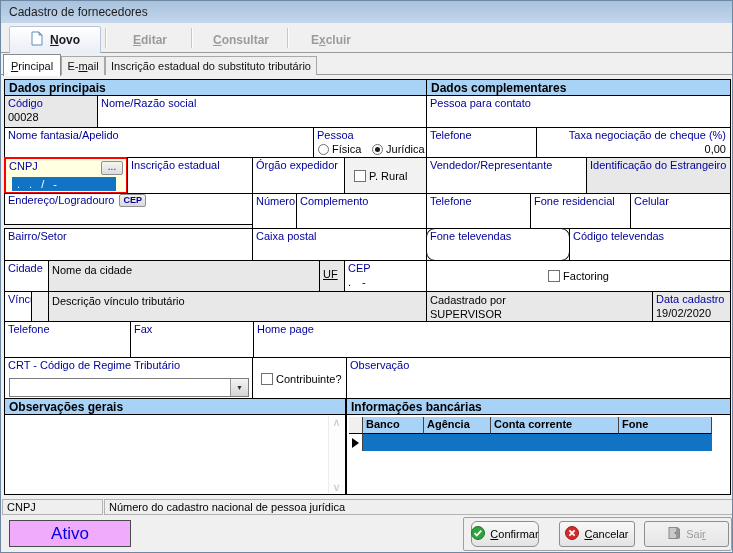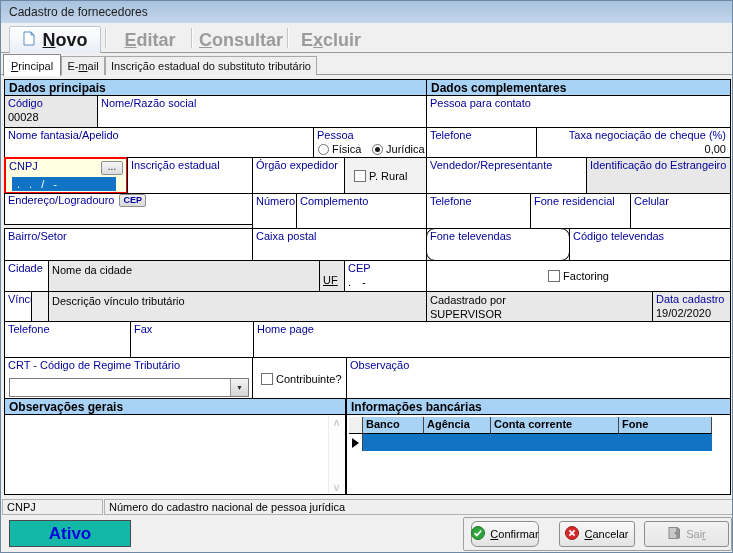--- a/index.html
+++ b/index.html
@@ -7,21 +7,21 @@
   #window{position:relative; width:733px; height:553px; background:var(--window_gray);
           border:1px solid #6e87a3; box-sizing:border-box; overflow:hidden;}
   
   #titlebar{position:absolute;left:0;top:0;width:733px;height:22px;
     background:linear-gradient(var(--titlebar_top),var(--titlebar_bottom));
     color:#1c1c1c;font-size:12px;line-height:22px;padding-left:8px;box-sizing:border-box;}
   
   #toolbar{position:absolute;left:0;top:22px;width:733px;height:30px;background:var(--window_gray);
     border-bottom:1px solid #9a9a9a;box-sizing:border-box;}
   .tbtn{position:absolute;top:3px;height:28px;display:flex;align-items:center;justify-content:center;
-    gap:6px;font-weight:bold;font-size:18px;color:#1a1a1a;}
+    gap:6px;font-weight:bold;font-size:12px;color:#1a1a1a;}
   .tbtn.hot{background:linear-gradient(#ffffff,#e9eef6);border:1px solid #b9c6d8;border-radius:2px;box-sizing:border-box;}
   .tbtn.disabled{color:#9b9b9b;}
   .tsep{position:absolute;top:5px;width:1px;height:20px;background:#c7c7c7;border-right:1px solid #fcfcfc;}
   
   #tabstrip{position:absolute;left:0;top:52px;width:733px;height:22px;background:var(--window_gray);
     border-bottom:1px solid #9a9a9a;box-sizing:border-box;}
   .tab{position:absolute;box-sizing:border-box;font-size:11px;color:#111;display:flex;align-items:center;justify-content:center;}
   .tab.sel{left:2px;top:1px;height:22px;background:#ffffff;border:1px solid #8a8a8a;border-bottom:none;z-index:2;}
   .tab.plain{top:3px;height:19px;background:#efefef;border:1px solid #a8a8a8;border-bottom:none;}
   
@@ -61,23 +61,23 @@
     font-weight:bold;color:#000;padding:1px 0 0 3px;box-sizing:border-box;overflow:hidden;}
   .gcorner{position:absolute;background:#f0f0f0;border-right:1px solid #444;border-bottom:1px solid #000;box-sizing:border-box;}
   .grow-sel{position:absolute;background:var(--selection_blue);}
   .gind{position:absolute;background:#fff;border-right:1px solid #444;box-sizing:border-box;
     display:flex;align-items:center;justify-content:center;}
   .tri{width:0;height:0;border-top:5px solid transparent;border-bottom:5px solid transparent;border-left:7px solid #000;}
   
   .sbox{position:absolute;height:16px;background:#efefef;border:1px solid #b2b2b2;box-sizing:border-box;
     line-height:14px;padding-left:4px;color:#000;overflow:hidden;}
   
-  #ativo{position:absolute;left:8px;top:519px;width:122px;height:27px;background:#14b8a6;border:1px solid #4a4a4a;
+  #ativo{position:absolute;left:8px;top:519px;width:122px;height:27px;background:#f0abfc;border:1px solid #4a4a4a;
     box-sizing:border-box;display:flex;align-items:center;justify-content:center;
-    color:var(--active_blue);font-weight:bold;font-size:17px;}
+    color:var(--active_blue);font-weight:normal;font-size:17px;}
   #btn-panel{position:absolute;left:462px;top:516px;width:269px;height:34px;border:1px solid #9aa0a6;
     border-radius:2px;background:var(--window_gray);box-sizing:border-box;}
   .btn{position:absolute;top:520px;height:26px;display:flex;align-items:center;justify-content:center;gap:5px;
     background:linear-gradient(#f9f9f9,#e3e3e3);border:1px solid #8e8e8e;border-radius:3px;box-sizing:border-box;
     font-size:11px;color:#000;}
   .btn.disabled{color:#9d9d9d;background:linear-gradient(#f2f2f2,#e6e6e6);}
   u{text-decoration:underline;}
 </style>
 </head>
 <body>
@@ -184,21 +184,21 @@
     <span class="flabel">Caixa postal</span>
   </div>
 
   <div class="cell" style="left:3px;top:259px;width:45px;height:32px;">
     <span class="flabel">Cidade</span>
   </div>
   <div class="cell gray" style="left:47px;top:259px;width:272px;height:32px;">
     <span class="fvalue" style="padding-top:2px;">Nome da cidade</span>
   </div>
   <div class="cell gray" style="left:318px;top:259px;width:26px;height:32px;">
-    <span class="fvalue" style="padding-top:12px;text-decoration:underline;">UF</span>
+    <span class="fvalue" style="padding-top:6px;text-decoration:underline;">UF</span>
   </div>
   <div class="cell" style="left:343px;top:259px;width:83px;height:32px;">
     <span class="flabel">CEP</span>
     <span class="fvalue" style="letter-spacing:4px;"> .  -</span>
   </div>
 
   <div class="cell" style="left:3px;top:290px;width:28px;height:31px;">
     <span class="flabel">Vínculo</span>
   </div>
   <div class="cell gray" style="left:47px;top:290px;width:379px;height:31px;">

